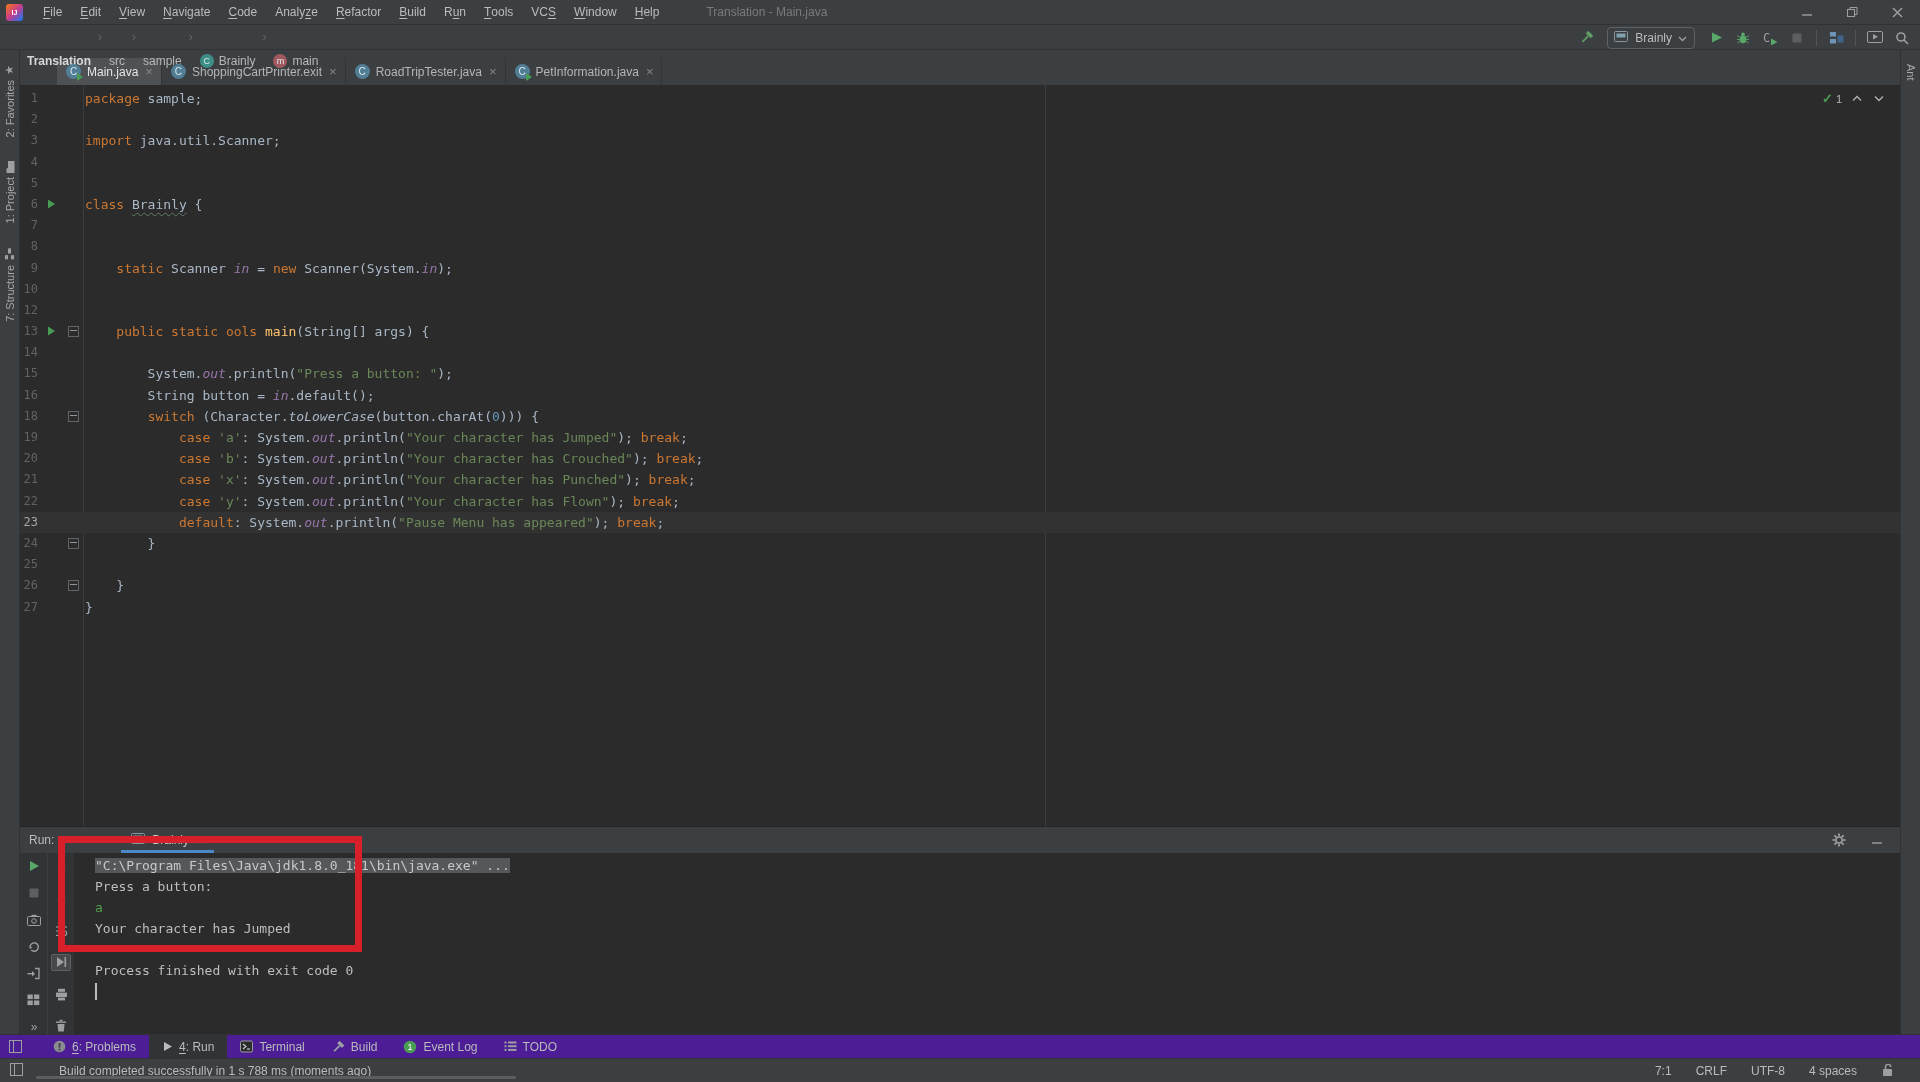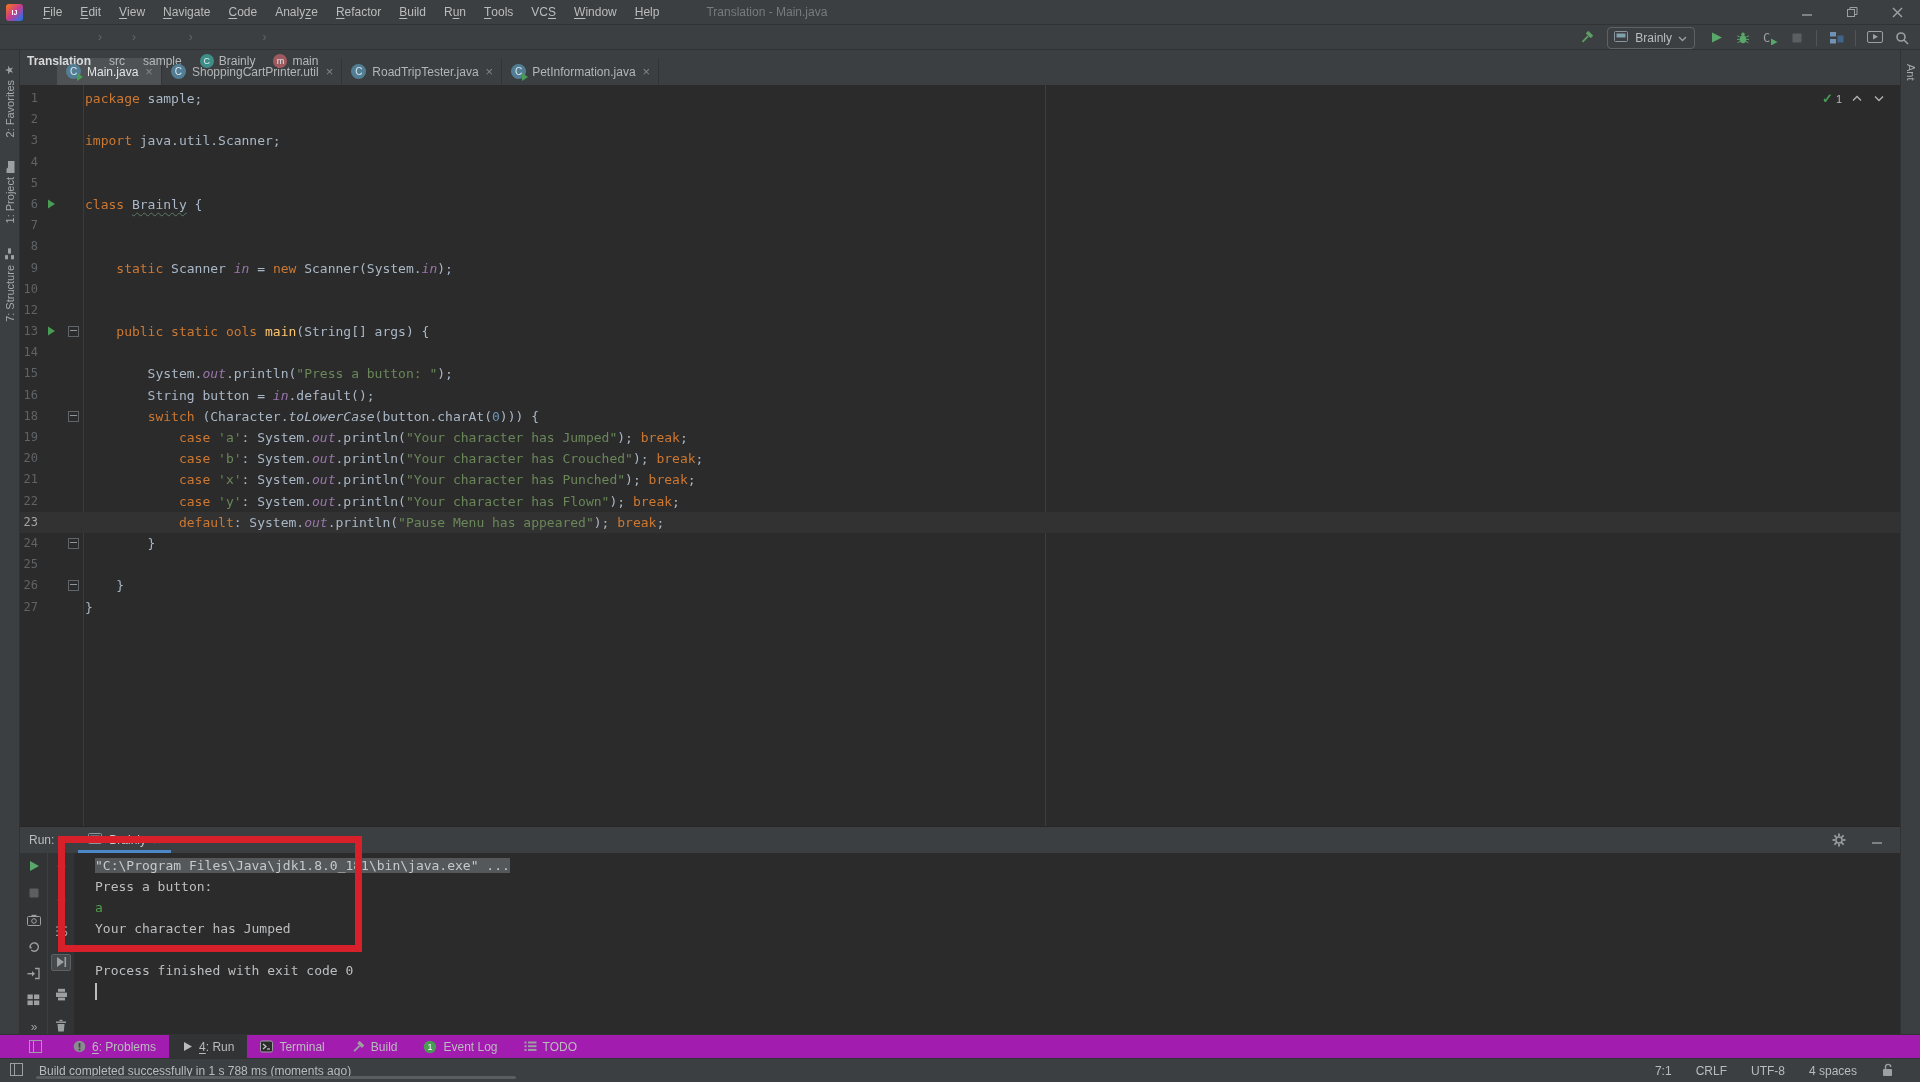--- a/index.html
+++ b/index.html
@@ -73,49 +73,49 @@
   .tk-num{color:#6897BB;}
   .tk-f{color:#9876AA;font-style:italic;}
   .tk-d{color:#FFC66D;}
   .tk-i{font-style:italic;}
   .tk-t{text-decoration:underline wavy #5d7a68;text-underline-offset:3px;text-decoration-thickness:1px;}
   .inspection{position:absolute;top:6px;right:14px;display:flex;align-items:center;gap:8px;
     font-size:11px;color:#b6b8ba;}
   .insp-check{color:#499C54;font-size:13px;font-weight:bold;}
   
   .runpanel{height:208px;display:flex;flex-direction:column;border-top:1px solid #242627;box-sizing:border-box;}
-  .run-header{height:26px;background:#3c3f41;display:flex;align-items:center;position:relative;flex:none;}
+  .run-header{height:26px;background:#3c3f41;display:flex;align-items:center;position:relative;flex:none;gap:43px;}
   .run-label{margin-left:9px;color:#bbbcbd;}
   .run-tab{margin-left:24px;height:26px;display:flex;align-items:center;gap:6px;padding:0 10px;
     position:relative;color:#c9cbcd;}
   .run-tab::after{content:"";position:absolute;left:0;right:0;bottom:0;height:3px;background:#4A88C7;}
   .run-header-right{position:absolute;right:12px;top:0;height:26px;display:flex;align-items:center;gap:16px;}
   .run-body{flex:1;display:flex;background:#2b2b2b;min-height:0;}
   .rt-col{width:27px;flex:none;background:#313335;display:flex;flex-direction:column;align-items:center;
     padding-top:6px;box-sizing:border-box;}
   .rt-col1{gap:13px;}
   .rt-col2{gap:15px;border-left:1px solid #3c3f41;}
   .rt-btn{width:20px;height:17px;display:flex;align-items:center;justify-content:center;border-radius:2px;box-sizing:border-box;}
   .rt-btn.active{background:#45494c;border:1px solid #5d6163;}
   .rt-more{color:#9da0a2;font-size:12px;letter-spacing:-1px;}
   .console{flex:1;padding:2px 0 0 21px;font-family:"DejaVu Sans Mono","Liberation Mono",monospace;
     font-size:13px;line-height:21px;color:#bcbec0;white-space:pre;}
   .c-cmd .sel{background:#54585b;color:#c7c9cb;}
   .c-input{color:#4e9e4e;}
   .c-caret{display:inline-block;width:2px;height:15px;background:#bbbcbd;vertical-align:-2px;}
   
-  .toolbar-bottom{height:24px;background:#a21caf;border-top:1px solid #303233;box-sizing:border-box;
-    display:flex;align-items:center;padding-left:24px;}
+  .toolbar-bottom{height:24px;background:#4c1d95;border-top:1px solid #303233;box-sizing:border-box;
+    display:flex;align-items:center;padding-left:4px;}
   .tw-switch{width:22px;display:flex;align-items:center;justify-content:center;margin-right:14px;}
   .tw-item{display:flex;align-items:center;gap:6px;height:23px;padding:0 13px;color:#b9bbbd;}
   .tw-item.active{background:#313335;}
   .tw-item u{text-decoration:underline;text-underline-offset:2px;}
   
   .statusbar{height:24px;background:#3c3f41;border-top:1px solid #303233;box-sizing:border-box;
-    display:flex;align-items:center;padding:0 10px;position:relative;color:#b9bbbd;}
+    display:flex;align-items:center;padding:0 10px;position:relative;color:#b9bbbd;gap:20px;}
   .sb-msg{margin-left:16px;}
   .progress-line{position:absolute;left:36px;top:17px;width:480px;height:3px;background:#5b5e60;border-radius:2px;}
   .sb-right{position:absolute;right:26px;top:0;height:24px;display:flex;align-items:center;gap:24px;}
   
   .red-box{position:absolute;left:58px;top:836px;width:304px;height:116px;
     border:7px solid #d8202a;box-sizing:border-box;z-index:60;pointer-events:none;}
 </style>
 </head>
 <body>
 
@@ -266,21 +266,21 @@
 
   <div class="center">
     <div class="tabbar" id="tabbar">
         <div class="tab selected">
           <span class="cls-ico runnable">C</span>
           <span>Main.java</span>
           <span class="tab-close">×</span>
         </div>
         <div class="tab">
           <span class="cls-ico">C</span>
-          <span>ShoppingCartPrinter.util</span>
+          <span>ShoppingCartPrinter.exit</span>
           <span class="tab-close">×</span>
         </div>
         <div class="tab">
           <span class="cls-ico">C</span>
           <span>RoadTripTester.java</span>
           <span class="tab-close">×</span>
         </div>
         <div class="tab">
           <span class="cls-ico runnable">C</span>
           <span>PetInformation.java</span>

